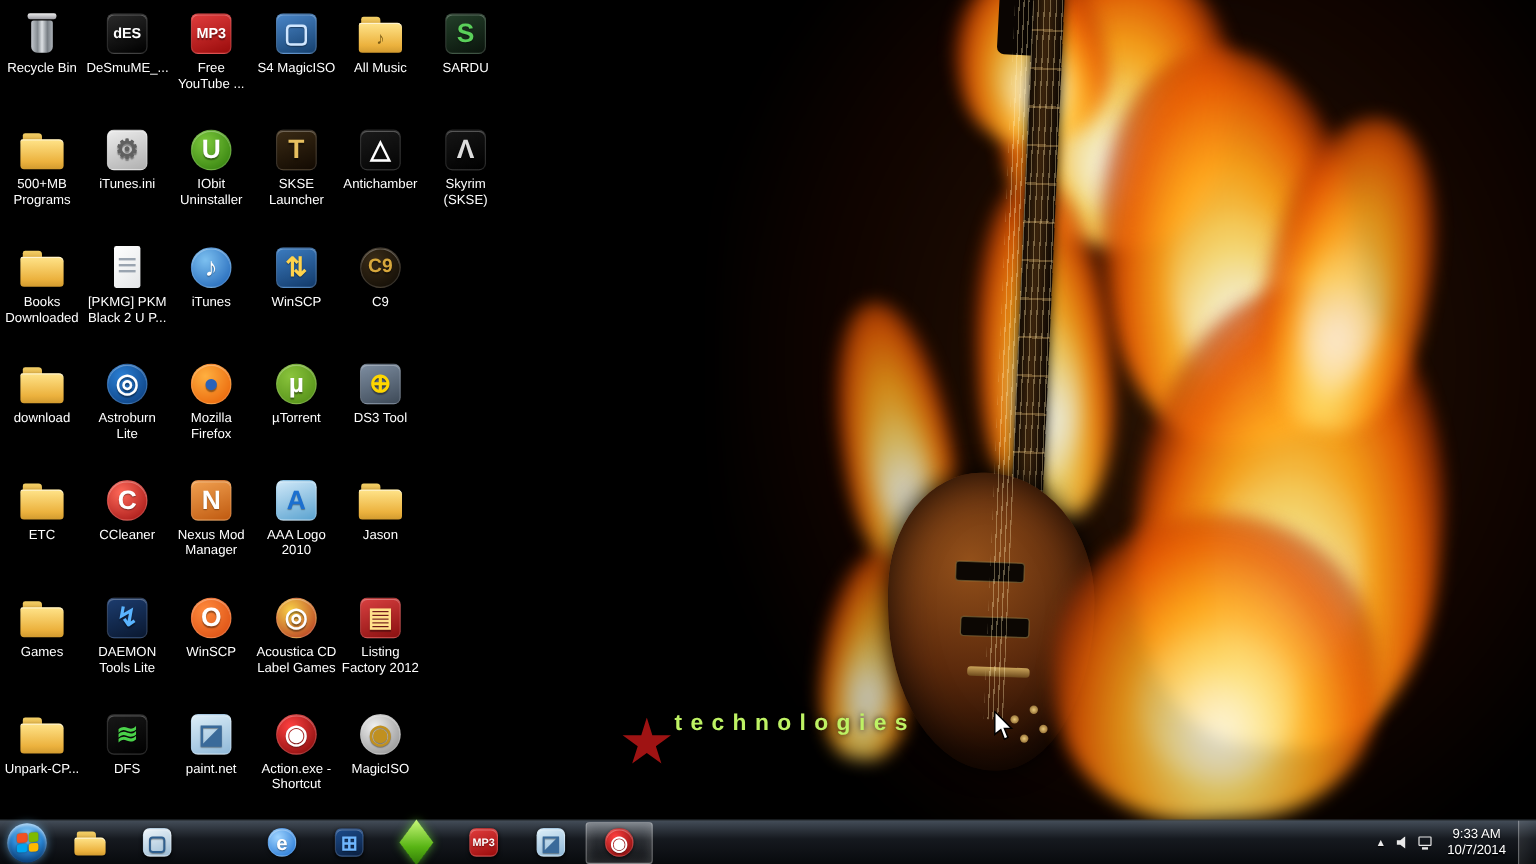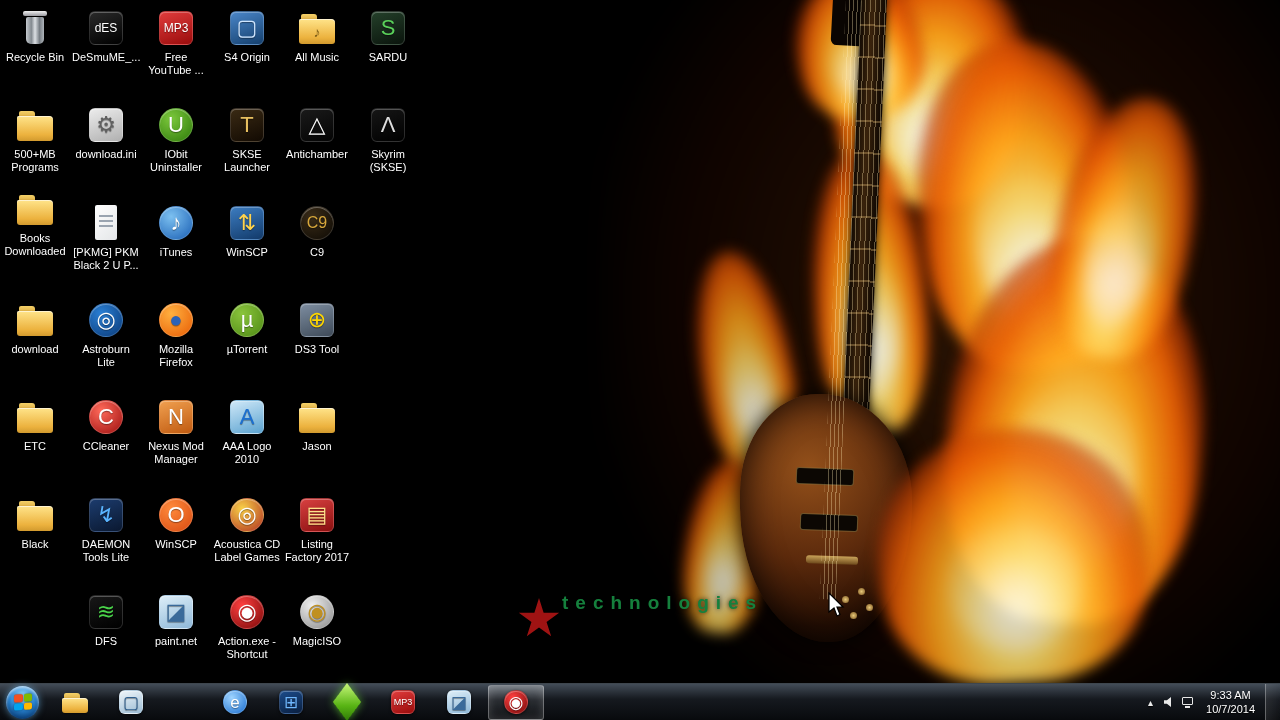--- a/index.html
+++ b/index.html
@@ -50,30 +50,30 @@
   .strings{position:absolute;left:846px;top:0;width:16px;height:600px;transform:rotate(2.5deg);
         transform-origin:50% 0;z-index:2;
         background:repeating-linear-gradient(90deg,transparent 0 3px,rgba(255,235,180,.35) 3px 4px)}
 
   
   .watermark{position:absolute;left:518px;top:590px;z-index:4;display:flex;align-items:flex-start}
   .wm-star{width:42px;height:42px;margin:8px 2px 0 0;background:#b01515;opacity:.9;
         clip-path:polygon(50% 0,61% 35%,98% 35%,68% 57%,79% 91%,50% 70%,21% 91%,32% 57%,2% 35%,39% 35%)}
   .wm-title{font-size:47px;font-weight:900;letter-spacing:2px;line-height:.95;color:#1c0505;
         text-shadow:-1px -1px 0 #7a1212,1px -1px 0 #7a1212,-1px 1px 0 #7a1212,1px 1px 0 #7a1212,0 0 12px rgba(200,40,20,.6)}
-  .wm-sub{font-size:19px;font-weight:bold;letter-spacing:7px;color:#15803d;margin-top:2px;
+  .wm-sub{font-size:19px;font-weight:bold;letter-spacing:7px;color:#bef264;margin-top:2px;
         text-shadow:0 0 5px rgba(0,0,0,.8)}
 
   
   .desktop{position:absolute;left:0;top:0;right:0;bottom:36px;z-index:5}
   .icon-cell{position:absolute;width:68px;text-align:center;cursor:pointer}
   .icon-art{position:relative;margin:0 auto}
   .icon-label{margin-top:3px;font-size:11px;line-height:1.2;color:#fff;max-height:27px;overflow:hidden;
         text-shadow:1px 1px 2px #000,0 0 4px #000}
-  .glyph{font-weight:normal;line-height:1;text-shadow:0 1px 1px rgba(0,0,0,.4)}
+  .glyph{font-weight:bold;line-height:1;text-shadow:0 1px 1px rgba(0,0,0,.4)}
   .tile-ic{position:absolute;inset:3px;border-radius:6px;display:flex;align-items:center;justify-content:center;
         border:1px solid rgba(255,255,255,.14);
         box-shadow:inset 0 1px 0 rgba(255,255,255,.28),0 1px 3px rgba(0,0,0,.7)}
   .round-ic{position:absolute;inset:3px;border-radius:50%;display:flex;align-items:center;justify-content:center;
         border:1px solid rgba(255,255,255,.14);
         box-shadow:inset 0 1px 0 rgba(255,255,255,.3),0 1px 3px rgba(0,0,0,.7)}
   .f-tab{position:absolute;left:4px;top:6px;width:16px;height:7px;border-radius:2px 3px 0 0;
         background:linear-gradient(#f4d169,#dba93f)}
   .f-body{position:absolute;left:2px;top:11px;right:2px;bottom:4px;border-radius:2px 4px 3px 3px;
         background:linear-gradient(180deg,#ffe48a,#ecb23e 75%,#d29a2e);
@@ -182,21 +182,21 @@
         </div>
       </div>
       <div class="icon-label">Free YouTube ...</div>
     </div>
     <div class="icon-cell" style="left: 213px; top: 8px;">
       <div class="icon-art" style="width: 40px; height: 40px;">
         <div class="tile-ic" style="background: linear-gradient(160deg, rgb(74, 134, 200), rgb(21, 64, 110));">
           <span class="glyph" style="color: rgb(207, 230, 255); font-size: 22px;">▢</span>
         </div>
       </div>
-      <div class="icon-label">S4 Origin</div>
+      <div class="icon-label">S4 MagicISO</div>
     </div>
     <div class="icon-cell" style="left: 283px; top: 8px;">
       <div class="icon-art" style="width: 40px; height: 40px;">
         <div class="f-tab"></div>
         <div class="f-body"></div>
         <div class="f-glyph" style="color: rgb(122, 90, 20);">♪</div>
       </div>
       <div class="icon-label">All Music</div>
     </div>
     <div class="icon-cell" style="left: 354px; top: 8px;">
@@ -213,21 +213,21 @@
         <div class="f-body"></div>
       </div>
       <div class="icon-label">500+MB Programs</div>
     </div>
     <div class="icon-cell" style="left: 72px; top: 105px;">
       <div class="icon-art" style="width: 40px; height: 40px;">
         <div class="tile-ic" style="background: linear-gradient(160deg, rgb(236, 236, 236), rgb(176, 176, 176));">
           <span class="glyph" style="color: rgb(96, 96, 96); font-size: 22px;">⚙</span>
         </div>
       </div>
-      <div class="icon-label">download.ini</div>
+      <div class="icon-label">iTunes.ini</div>
     </div>
     <div class="icon-cell" style="left: 142px; top: 105px;">
       <div class="icon-art" style="width: 40px; height: 40px;">
         <div class="round-ic" style="background: radial-gradient(circle at 35% 30%, rgb(124, 200, 60), rgb(46, 122, 10));">
           <span class="glyph" style="color: rgb(255, 255, 255); font-size: 22px;">U</span>
         </div>
       </div>
       <div class="icon-label">IObit Uninstaller</div>
     </div>
     <div class="icon-cell" style="left: 213px; top: 105px;">
@@ -247,21 +247,21 @@
       <div class="icon-label">Antichamber</div>
     </div>
     <div class="icon-cell" style="left: 354px; top: 105px;">
       <div class="icon-art" style="width: 40px; height: 40px;">
         <div class="tile-ic" style="background: linear-gradient(160deg, rgb(22, 22, 22), rgb(0, 0, 0));">
           <span class="glyph" style="color: rgb(221, 221, 221); font-size: 22px;">Λ</span>
         </div>
       </div>
       <div class="icon-label">Skyrim (SKSE)</div>
     </div>
-    <div class="icon-cell" style="left: 1px; top: 189px; text-decoration: underline;">
+    <div class="icon-cell" style="left: 1px; top: 203px; text-decoration: underline;">
       <div class="icon-art" style="width: 40px; height: 40px;">
         <div class="f-tab"></div>
         <div class="f-body"></div>
       </div>
       <div class="icon-label">Books Downloaded</div>
     </div>
     <div class="icon-cell" style="left: 72px; top: 203px;">
       <div class="icon-art" style="width: 40px; height: 40px;">
         <div class="doc-page"></div>
         <div class="doc-line1"></div>
@@ -369,21 +369,21 @@
         <div class="f-tab"></div>
         <div class="f-body"></div>
       </div>
       <div class="icon-label">Jason</div>
     </div>
     <div class="icon-cell" style="left: 1px; top: 495px;">
       <div class="icon-art" style="width: 40px; height: 40px;">
         <div class="f-tab"></div>
         <div class="f-body"></div>
       </div>
-      <div class="icon-label">Black</div>
+      <div class="icon-label">Games</div>
     </div>
     <div class="icon-cell" style="left: 72px; top: 495px;">
       <div class="icon-art" style="width: 40px; height: 40px;">
         <div class="tile-ic" style="background: linear-gradient(160deg, rgb(28, 60, 110), rgb(10, 24, 48));">
           <span class="glyph" style="color: rgb(90, 180, 255); font-size: 22px;">↯</span>
         </div>
       </div>
       <div class="icon-label">DAEMON Tools Lite</div>
     </div>
     <div class="icon-cell" style="left: 142px; top: 495px;">
@@ -401,21 +401,28 @@
         </div>
       </div>
       <div class="icon-label">Acoustica CD Label Games</div>
     </div>
     <div class="icon-cell" style="left: 283px; top: 495px;">
       <div class="icon-art" style="width: 40px; height: 40px;">
         <div class="tile-ic" style="background: linear-gradient(160deg, rgb(216, 64, 64), rgb(138, 16, 16));">
           <span class="glyph" style="color: rgb(255, 224, 138); font-size: 22px;">▤</span>
         </div>
       </div>
-      <div class="icon-label">Listing Factory 2017</div>
+      <div class="icon-label">Listing Factory 2012</div>
+    </div>
+    <div class="icon-cell" style="left: 1px; top: 592px;">
+      <div class="icon-art" style="width: 40px; height: 40px;">
+        <div class="f-tab"></div>
+        <div class="f-body"></div>
+      </div>
+      <div class="icon-label">Unpark-CP...</div>
     </div>
     <div class="icon-cell" style="left: 72px; top: 592px;">
       <div class="icon-art" style="width: 40px; height: 40px;">
         <div class="tile-ic" style="background: linear-gradient(160deg, rgb(24, 24, 24), rgb(0, 0, 0));">
           <span class="glyph" style="color: rgb(74, 211, 74); font-size: 22px;">≋</span>
         </div>
       </div>
       <div class="icon-label">DFS</div>
     </div>
     <div class="icon-cell" style="left: 142px; top: 592px;">

